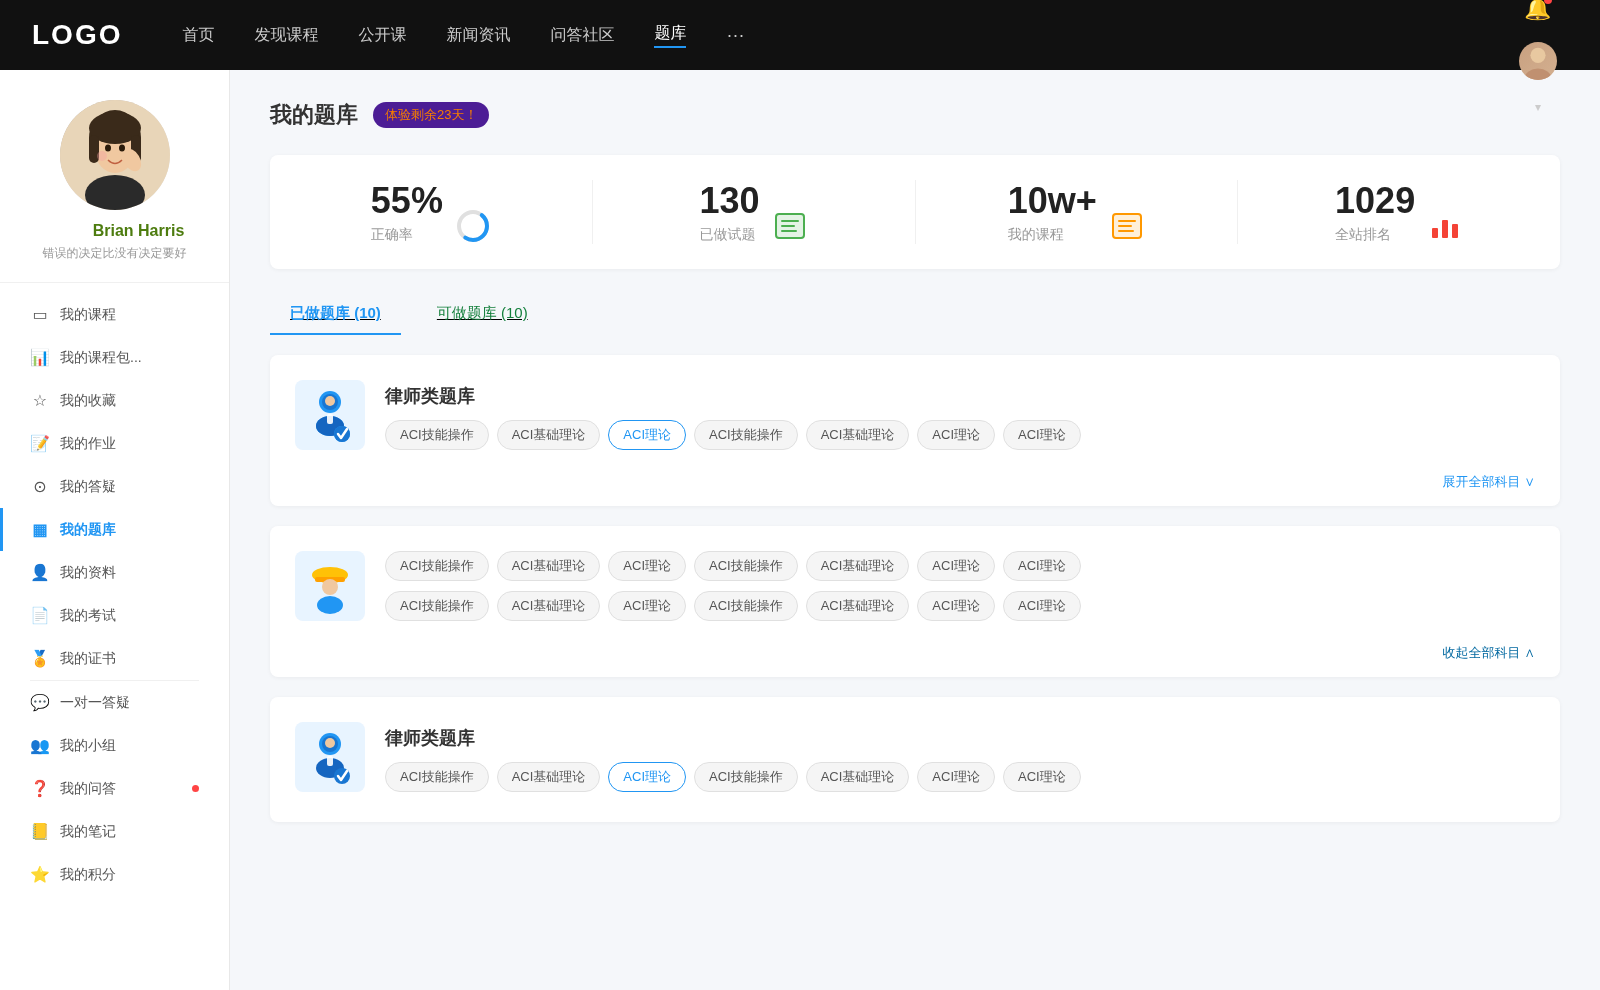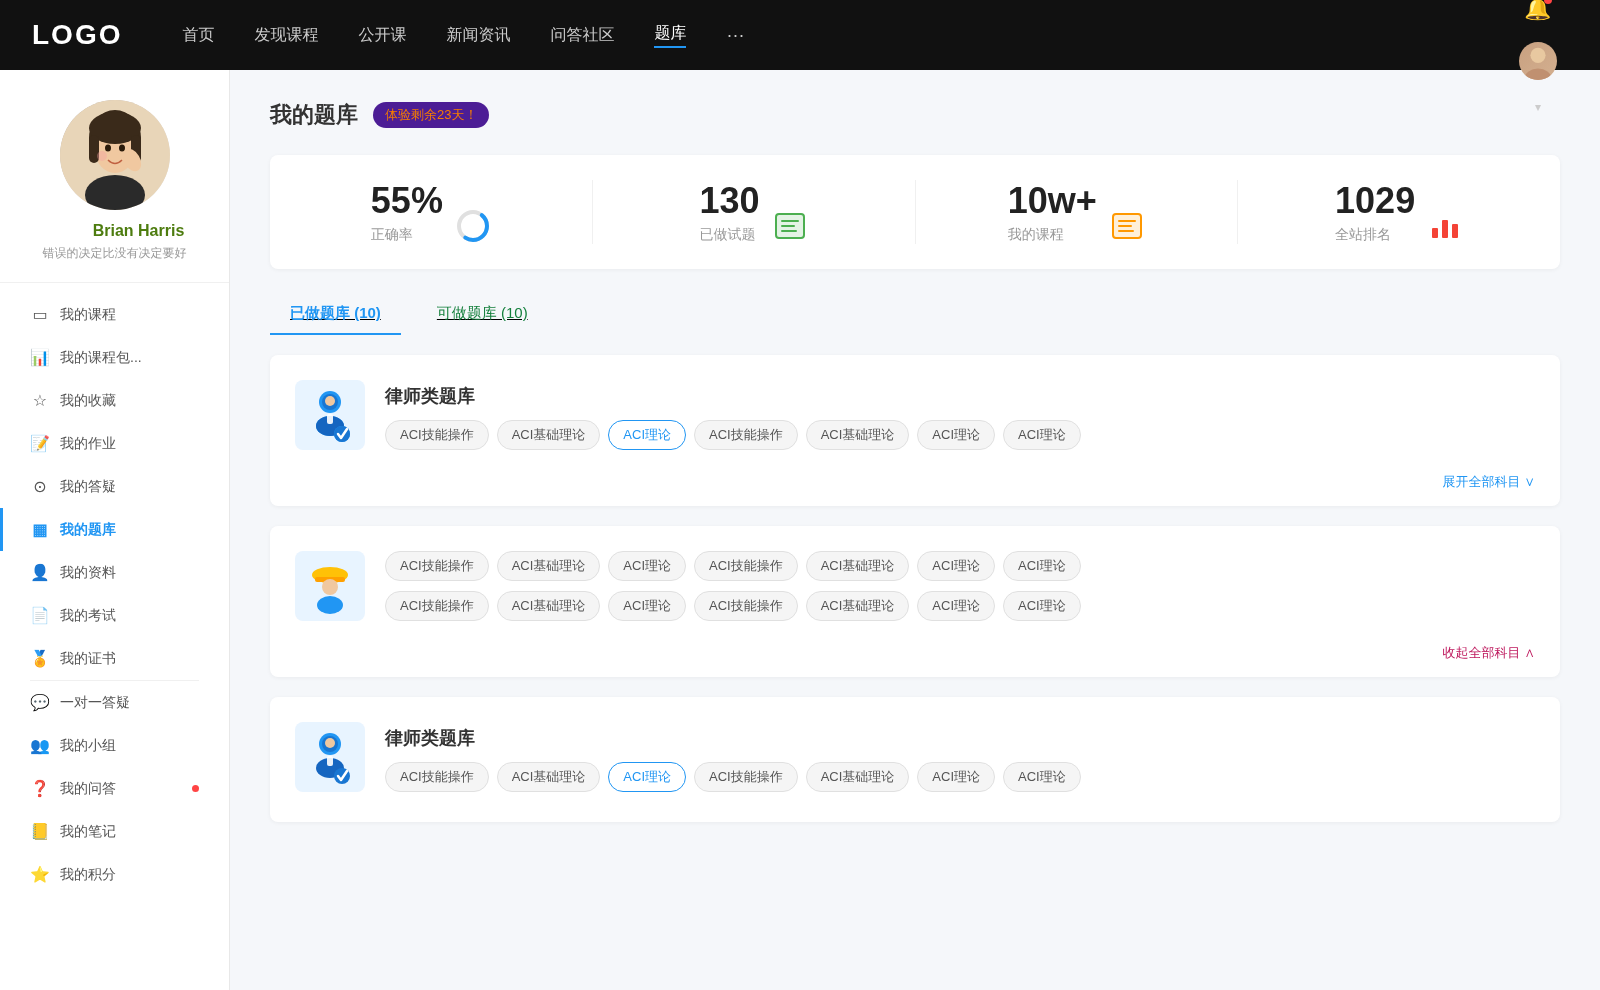--- a/index.html
+++ b/index.html
@@ -64,21 +64,21 @@
     .bank-card { background: #fff; border-radius: 8px; padding: 25px 25px 15px 25px; margin-bottom: 20px; box-shadow: 0 1px 4px rgba(0,0,0,0.05); }
     .bank-card-header { display: flex; align-items: flex-end; gap: 20px; margin-bottom: 15px; }
     .bank-icon { width: 70px; height: 70px; background: #e8f4ff; border-radius: 8px; display: flex; align-items: center; justify-content: center; flex-shrink: 0; }
     .bank-info { flex: 1; }
     .bank-name { font-size: 18px; font-weight: 600; color: #333; margin-bottom: 12px; }
     .tags-row { display: flex; flex-wrap: wrap; gap: 8px; align-items: center; }
     .tag { padding: 5px 14px; border-radius: 20px; font-size: 13px; color: #555; background: #f5f5f5; cursor: pointer; border: 1px solid #e0e0e0; }
     .tag.active { color: #2196f3; border-color: #2196f3; background: #fff; }
     .bank-footer { display: flex; justify-content: flex-end; padding-top: 8px; }
     .expand-btn { color: #2196f3; font-size: 13px; cursor: pointer; }
-    .collapse-btn { color: #be185d; font-size: 13px; cursor: pointer; }
+    .collapse-btn { color: #0369a1; font-size: 13px; cursor: pointer; }
 
     .divider { border: none; border-top: 1px solid #f0f0f0; margin: 0 30px; }
   </style>
 </head>
 <body>
 
 <nav class="topnav">
   <span class="logo">LOGO</span>
   <a class="nav-item">首页</a>
   <a class="nav-item">发现课程</a>

